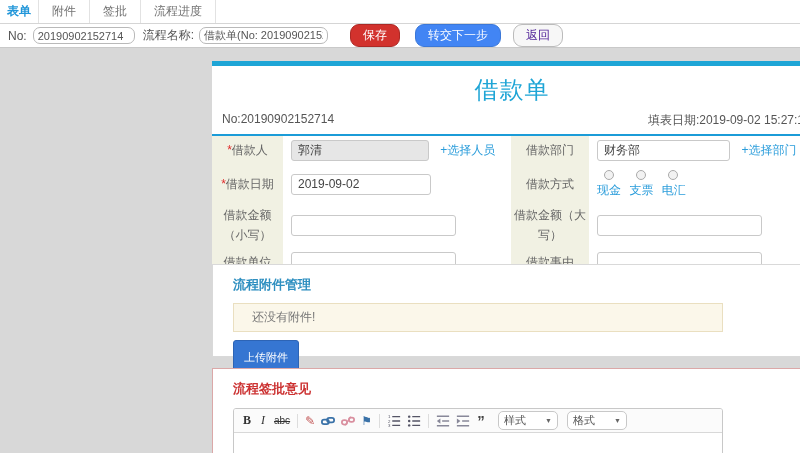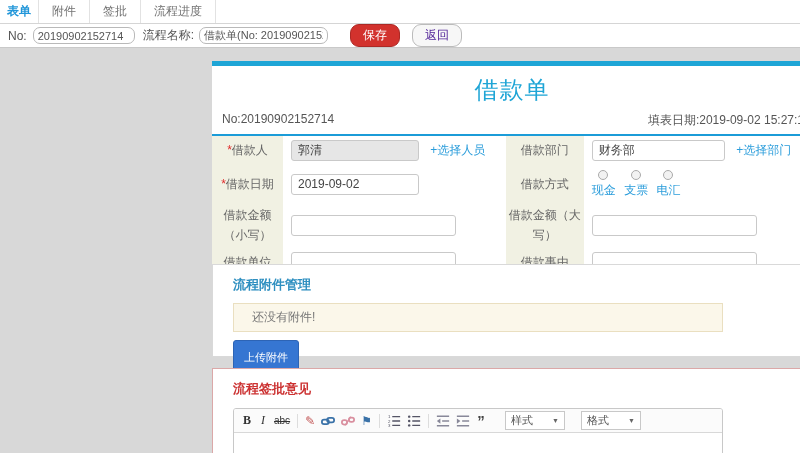--- a/index.html
+++ b/index.html
@@ -72,71 +72,72 @@
   .ed-btn { min-width:16px; text-align:center; padding:0 3px; cursor:pointer;
     font-size:11px; color:#333; display:inline-flex; align-items:center;
     justify-content:center; height:20px; }
   .ed-b { font-weight:bold; font-family:"Liberation Serif",serif; font-size:12px; }
   .ed-i { font-style:italic; font-family:"Liberation Serif",serif; font-size:12px; }
   .ed-s { text-decoration:line-through; font-size:10px; }
   .ed-pen { color:#c05050; font-size:12px; }
   .ed-flag { color:#3a72a8; font-size:12px; }
   .ed-q { font-weight:bold; font-size:15px; color:#444; line-height:10px; }
   .ed-sep { width:1px; height:14px; background:#ddd; margin:0 4px; }
-  .ed-select { width:60px; height:19px; border:1px solid #c8c8c8; border-radius:0;
+  .ed-select { width:60px; height:19px; border:1px solid #c8c8c8; border-radius:5px;
     background:#fff; display:inline-flex; align-items:center;
-    justify-content:space-between; padding:0 5px; margin-left:16px; cursor:pointer;
+    justify-content:space-between; padding:0 5px; margin-left:9px; cursor:pointer;
     font-size:11px; color:#555; }
   .caret { font-size:7px; color:#666; }
   .ed-content { height:80px; background:#fff; cursor:text; }
 </style>
 </head>
 <body>
 
 <div class="tabbar">
   <div class="tab active">表单</div>
   <div class="tab">附件</div>
   <div class="tab">签批</div>
   <div class="tab">流程进度</div>
 </div>
 
 <div class="cmdbar">
   <span class="lab">No:</span>
   <input class="ipt" style="width: 102px; margin-left: 6px;" value="20190902152714">
   <span class="lab">流程名称:</span>
   <input class="ipt" style="width: 129px; margin-left: 5px;" value="借款单(No: 20190902152714)郭清">
   <button class="btn btn-save">保存</button>
+  <button class="btn btn-next">转交下一步</button>
   <button class="btn btn-back">返回</button>
 </div>
 
 <div class="card card-main">
   <div class="card-topbar"></div>
   <div class="form-title">借款单</div>
   <div class="subrow">
     <span>No:20190902152714</span>
     <span>填表日期:2019-09-02 15:27:1</span>
   </div>
   <table class="form">
     <tbody>
         <tr class="r1">
       <td class="lbl"><span class="req">*</span><span>借款人</span></td>
       <td class="fld">
-        <input class="finput ro" style="width: 128px;" readonly="" value="郭清">
+        <input class="finput ro" style="width: 138px;" readonly="" value="郭清">
         <a href="#" class="sel-link">+选择人员</a>
       </td>
       <td class="lbl r"><span>借款部门</span></td>
       <td class="fld">
         <input class="finput" style="width: 133px;" value="财务部">
         <a href="#" class="sel-link">+选择部门</a>
       </td>
     </tr>
     <tr class="r2">
       <td class="lbl"><span class="req">*</span><span>借款日期</span></td>
       <td class="fld">
-        <input class="finput" style="width: 128px;" value="2019-09-02">
+        <input class="finput" style="width: 140px;" value="2019-09-02">
       </td>
       <td class="lbl r"><span>借款方式</span></td>
       <td class="fld">
         <span class="radio-group rg">
               <span class="radio-dot"></span>
               <span>现金</span>
             </span>
         <span class="radio-group rg">
               <span class="radio-dot"></span>
               <span>支票</span>

